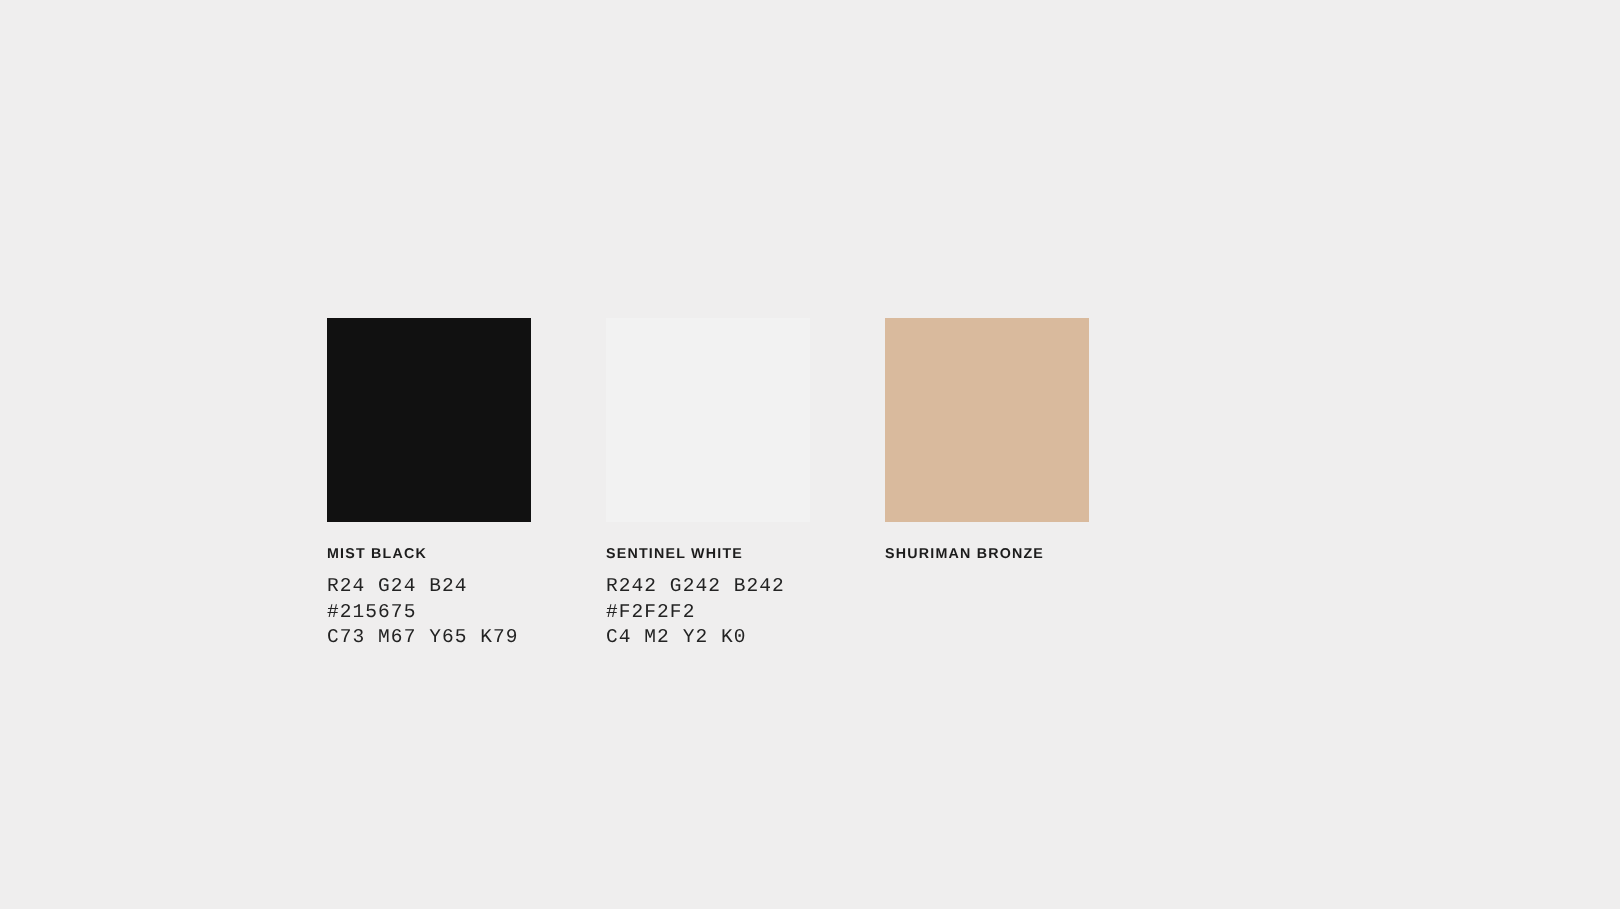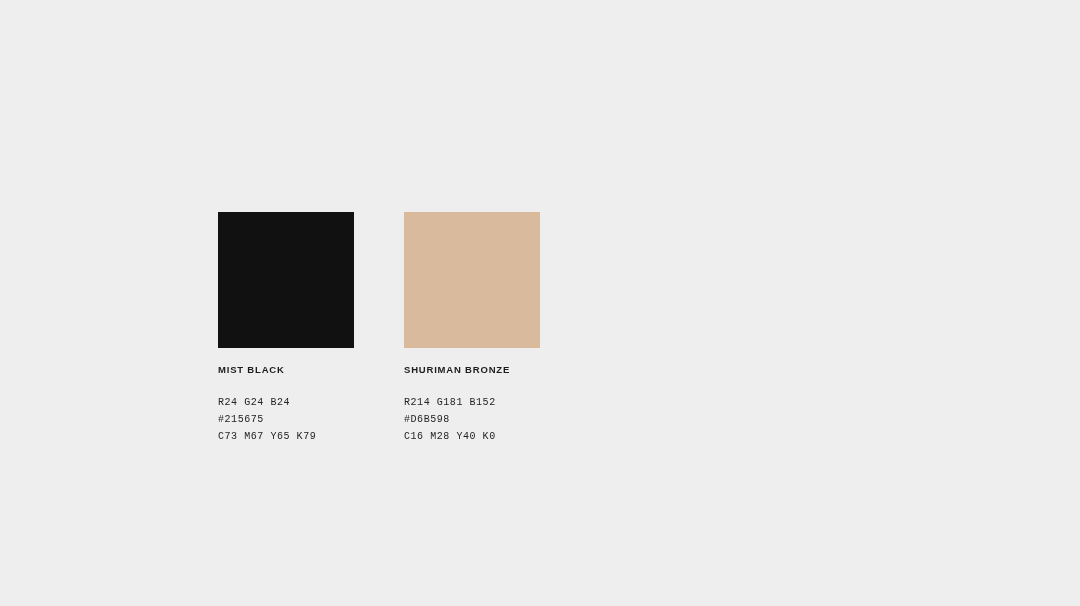--- a/index.html
+++ b/index.html
@@ -50,23 +50,23 @@
     font-size: 9.5px;
     font-weight: 700;
     letter-spacing: 0.085em;
     color: #1c1c1c;
     text-transform: uppercase;
     white-space: nowrap;
     line-height: 1.2;
   }
 
   .swatch-values {
-    margin-top: 20px;
+    margin-top: 8px;
     font-family: "Liberation Mono", "DejaVu Sans Mono", monospace;
-    font-size: 10px;
+    font-size: 13px;
     letter-spacing: 0.055em;
     color: #232323;
     line-height: 16.8px;
     white-space: nowrap;
   }
 
   .value-line { display: block; }
 </style>
 </head>
 <body style="background-color: rgb(239, 238, 238);">
@@ -78,26 +78,30 @@
     <div class="swatch-card">
       <div class="swatch-chip" style="background-color: rgb(17, 17, 17);"></div>
       <div class="swatch-name">MIST BLACK</div>
       <div class="swatch-values">
         <span class="value-line">R24 G24 B24</span>
         <span class="value-line">#215675</span>
         <span class="value-line">C73 M67 Y65 K79</span>
       </div>
     </div>
 
+    <div class="swatch-card">
+      <div class="swatch-chip" style="background-color: rgb(242, 242, 242);"></div>
+      <div class="swatch-name">SENTINEL WHITE</div>
+      <div class="swatch-values">
+        <span class="value-line">R242 G242 B242</span>
+        <span class="value-line">#F2F2F2</span>
+        <span class="value-line">C4 M2 Y2 K0</span>
+      </div>
+    </div>
 
     <div class="swatch-card">
       <div class="swatch-chip" style="background-color: rgb(217, 186, 157);"></div>
       <div class="swatch-name">SHURIMAN BRONZE</div>
-      <div class="swatch-values">
-        <span class="value-line">R214 G181 B152</span>
-        <span class="value-line">#D6B598</span>
-        <span class="value-line">C16 M28 Y40 K0</span>
-      </div>
     </div>
 
 
   </div>
 </div>
 
 </body></html>

